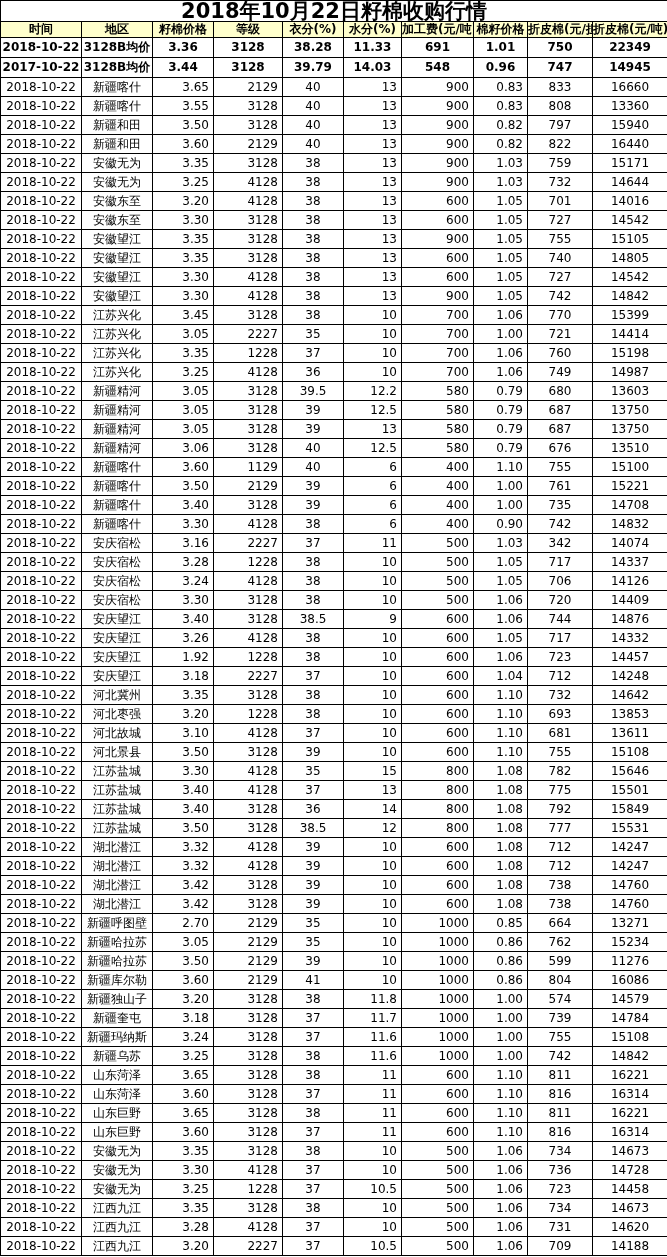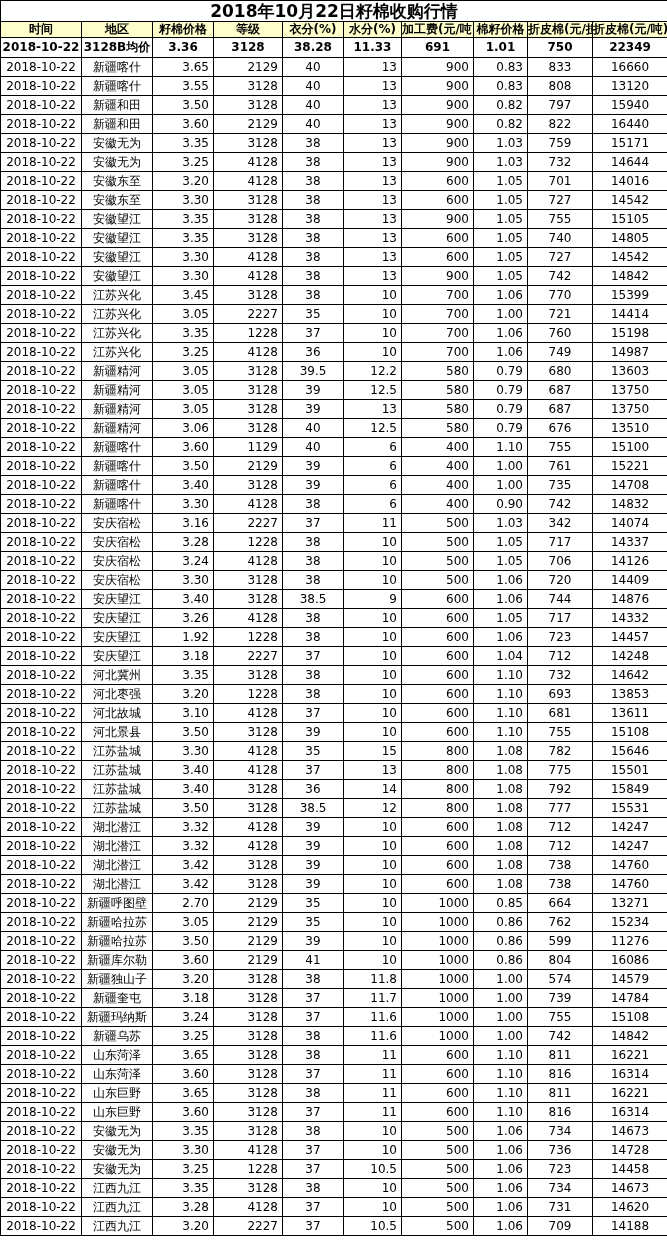--- a/index.html
+++ b/index.html
@@ -29,21 +29,21 @@
     border: 1px solid var(--border);
     overflow: hidden;
     white-space: nowrap;
     padding: 0;
     color: var(--text);
     font-size: 12px;
     height: 18px;
     line-height: 18px;
   }
   tr.title-row td {
-    font-size: 17px;
+    font-size: 21px;
     font-weight: bold;
     text-align: center;
     height: 20px;
     line-height: 20px;
     background: var(--bg);
   }
   tr.header-row td {
     background: var(--header-bg);
     font-weight: bold;
     text-align: center;
@@ -108,20 +108,32 @@
         <td>3128B均价</td>
         <td>3.36</td>
         <td>3128</td>
         <td>38.28</td>
         <td>11.33</td>
         <td>691</td>
         <td>1.01</td>
         <td>750</td>
         <td>22349</td>
       </tr>
+      <tr class="summary-row">
+        <td>2017-10-22</td>
+        <td>3128B均价</td>
+        <td>3.44</td>
+        <td>3128</td>
+        <td>39.79</td>
+        <td>14.03</td>
+        <td>548</td>
+        <td>0.96</td>
+        <td>747</td>
+        <td>14945</td>
+      </tr>
       <tr class="data-row">
         <td>2018-10-22</td>
         <td>新疆喀什</td>
         <td>3.65</td>
         <td>2129</td>
         <td>40</td>
         <td>13</td>
         <td>900</td>
         <td>0.83</td>
         <td>833</td>
@@ -130,21 +142,21 @@
       <tr class="data-row">
         <td>2018-10-22</td>
         <td>新疆喀什</td>
         <td>3.55</td>
         <td>3128</td>
         <td>40</td>
         <td>13</td>
         <td>900</td>
         <td>0.83</td>
         <td>808</td>
-        <td>13120</td>
+        <td>13360</td>
       </tr>
       <tr class="data-row">
         <td>2018-10-22</td>
         <td>新疆和田</td>
         <td>3.50</td>
         <td>3128</td>
         <td>40</td>
         <td>13</td>
         <td>900</td>
         <td>0.82</td>

